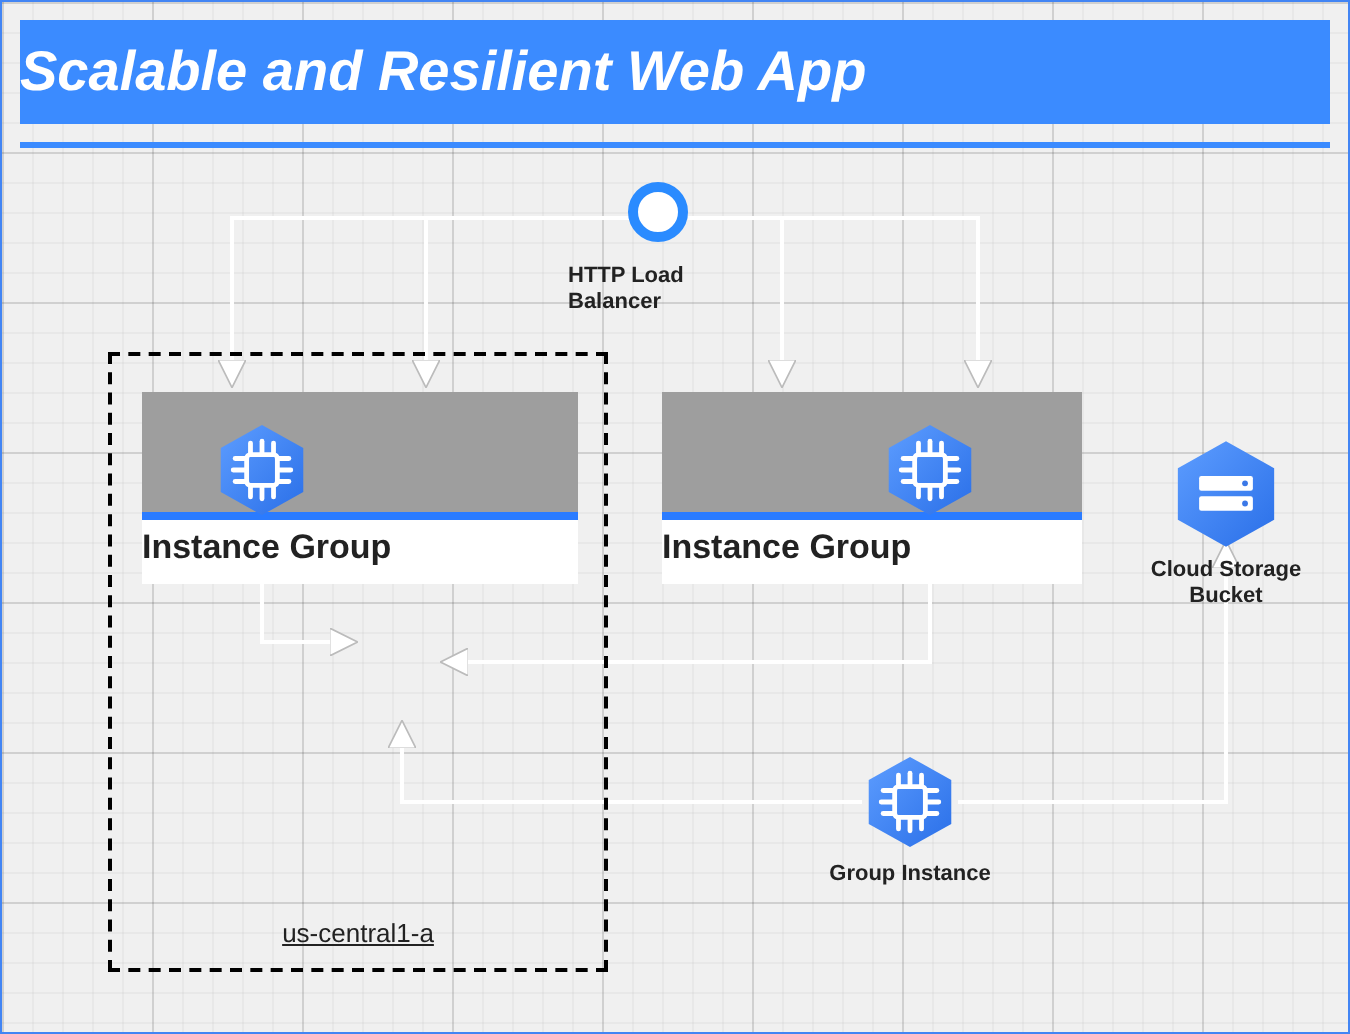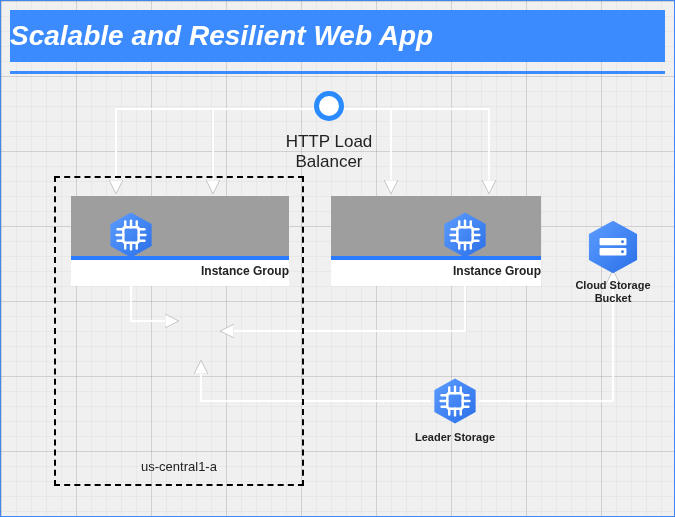--- a/index.html
+++ b/index.html
@@ -46,37 +46,38 @@
     border: 2px dashed #000;
     background: transparent;
   }
   .zone-label {
     position: absolute;
     left: 0; right: 0;
     bottom: 10px;
     text-align: center;
     font-size: 13px;
     color: #222;
+    text-decoration: underline;
   }
   .instance-card {
     position: absolute;
     background: #fff;
   }
   .instance-card .band {
     height: 60px;
     background: #9e9e9e;
   }
   .instance-card .stripe {
     height: 4px;
     background: #2a7bff;
   }
   .instance-card .label {
-    font-size: 12px;
-    font-weight: bold;
-    text-align: right;
+    font-size: 17px;
+    font-weight: bold;
+    text-align: left;
     padding: 4px 0 8px;
     color: #222;
   }
   .hex {
     position: absolute;
     width: 48px; height: 48px;
   }
   .hex svg { width: 100%; height: 100%; display: block; }
   .hex-label {
     position: absolute;
@@ -92,24 +93,23 @@
   }
   .lb {
     position: absolute;
     width: 30px; height: 30px;
     border: 5px solid #2a8bff;
     border-radius: 50%;
     background: #fff;
   }
   .lb-label {
     position: absolute;
-    font-size: 17px;
-    font-weight: normal;
-    color: #222;
-    text-align: center;
+    font-size: 11px;
+    font-weight: bold;
+    color: #222;
     line-height: 1.15;
     width: 90px;
     left: 50%;
     transform: translateX(-50%);
     top: 36px;
   }
   svg.wires {
     position: absolute;
     inset: 0;
     width: 100%; height: 100%;
@@ -229,21 +229,21 @@
         <line x1="38" y1="66" x2="38" y2="78"></line>
           <line x1="62" y1="66" x2="62" y2="78"></line>
         <line x1="20" y1="50" x2="34" y2="50"></line>
           <line x1="66" y1="50" x2="80" y2="50"></line>
         <line x1="22" y1="38" x2="34" y2="38"></line>
           <line x1="22" y1="62" x2="34" y2="62"></line>
         <line x1="66" y1="38" x2="78" y2="38"></line>
           <line x1="66" y1="62" x2="78" y2="62"></line>
       </g>
     </svg>
-    <span class="hex-label">Leader Storage</span>
+    <span class="hex-label">Group Instance</span>
   </div>
 
   <div class="hex" style="left:584px; top:218px; width:56px; height:56px;">
     <svg viewBox="0 0 100 100">
         <polygon points="50,3 93,27 93,73 50,97 7,73 7,27" fill="url(#hexg)"></polygon>
       <g fill="#fff">
         <rect x="26" y="34" width="48" height="13" rx="2"></rect>
         <rect x="26" y="52" width="48" height="13" rx="2"></rect>
       </g>
       <g fill="#3b78e7">

